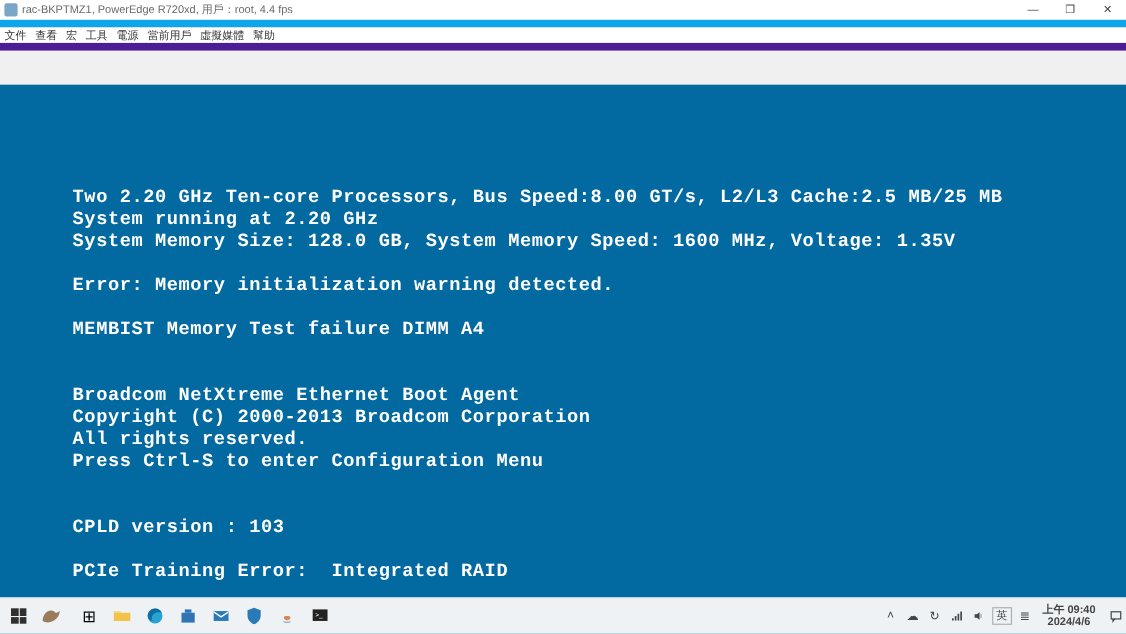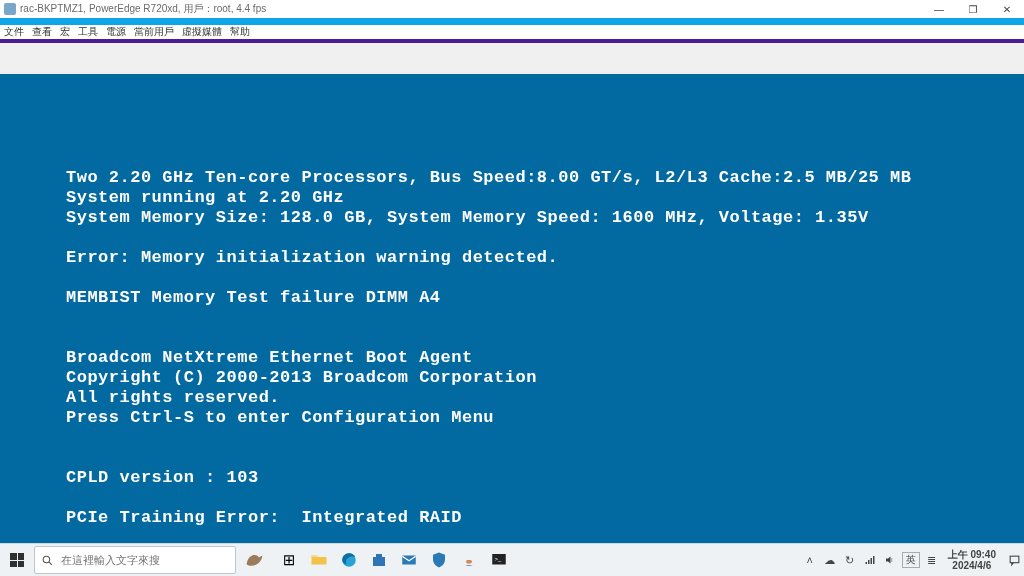--- a/index.html
+++ b/index.html
@@ -2,21 +2,21 @@
 <html><head>
 <meta charset="utf-8">
 <style>
   html,body{margin:0;padding:0;width:1024px;height:576px;overflow:hidden;font-family:"Segoe UI",Tahoma,Arial,sans-serif;background:#f0f0f0;}
   
   .viewer-titlebar{height:18px;background:#ffffff;border-bottom:7px solid #0ea5e9;display:flex;align-items:center;font-size:10px;color:#6a6a6a;}
   .viewer-titlebar .app-icon{width:12px;height:12px;margin:0 4px;background:#7aa7c7;border-radius:2px;display:inline-block;}
   .viewer-titlebar .title{flex:1;white-space:nowrap;}
   .viewer-titlebar .win-btns{display:flex;}
   .viewer-titlebar .win-btn{width:34px;height:18px;display:flex;align-items:center;justify-content:center;color:#444;}
-  .viewer-menubar{height:14px;background:#ffffff;border-bottom:4px solid #4c1d95;display:flex;align-items:flex-end;font-size:10px;color:#333;padding-left:4px;}
+  .viewer-menubar{height:14px;background:#ffffff;border-bottom:7px solid #4c1d95;display:flex;align-items:flex-end;font-size:10px;color:#333;padding-left:4px;}
   .viewer-menubar span{margin-right:8px;}
   
   .console{position:relative;background:#0369a1;height:510px;width:1024px;margin-top:31px;}
   .post{position:absolute;left:66px;top:74px;right:40px;font-family:"Courier New",monospace;font-size:17px;line-height:20px;color:#ffffff;letter-spacing:0.5px;font-weight:bold;white-space:pre;}
   .post .halt{background:#0030ff;color:#ffff40;display:inline-block;}
   .cursor{display:inline-block;width:10px;height:3px;background:#fff;vertical-align:bottom;margin-top:8px;}
   
   .status-strip{height:14px;background:#e8e8e8;border-top:1px solid #c8c8c8;font-size:9px;color:#333;display:flex;align-items:center;padding-left:4px;}
   
   .taskbar{position:absolute;left:0;right:0;bottom:0;height:32px;background:#eef2f5;border-top:1px solid #cfd6dc;display:flex;align-items:center;}
@@ -90,29 +90,20 @@
 
 <div class="taskbar">
   <div class="tb-start">
     <div class="win-logo">
         <span></span>
         <span></span>
         <span></span>
         <span></span>
       </div>
   </div>
-  <div class="tb-search">
-    <div class="mag">
-      <svg viewBox="0 0 24 24" width="13" height="13" fill="none" stroke="#555" stroke-width="2">
-          <circle cx="10" cy="10" r="6"></circle>
-          <line x1="15" y1="15" x2="20" y2="20"></line>
-        </svg>
-    </div>
-    <input placeholder="在這裡輸入文字來搜" style="">
-  </div>
   <div class="tb-bird">
     <svg viewBox="0 0 24 24" width="22" height="22">
         <path fill="#9a7b5b" d="M3 17c3 2 8 2 12-1 3-2 5-6 5-9-2 1-3 2-4 2-1-2-4-3-7-2-3 1-6 5-6 10z"></path>
       </svg>
   </div>
   <div class="tb-icons">
     <div class="tb-icon">⊞</div>
     <div class="tb-icon">
         <svg viewBox="0 0 24 24">
           <path fill="#f2c249" d="M2 6h7l2 2h11v10H2z"></path>

